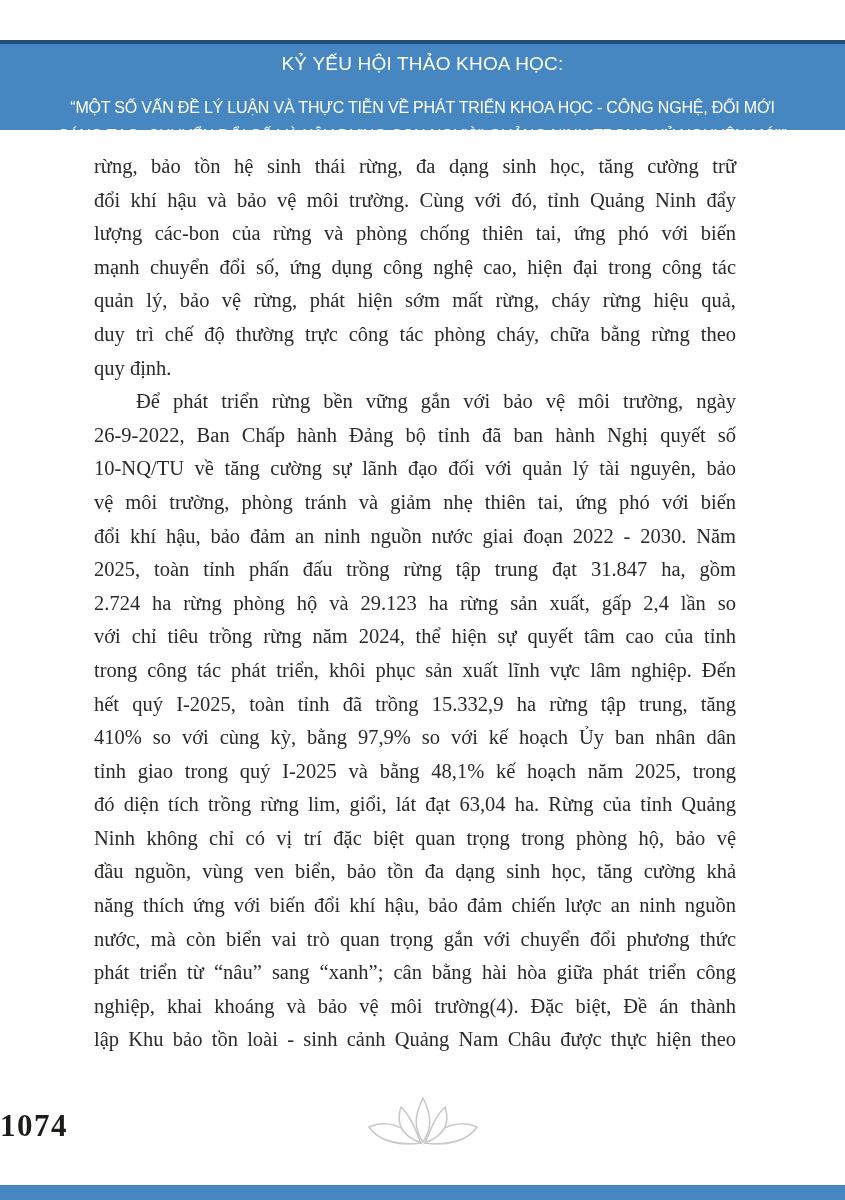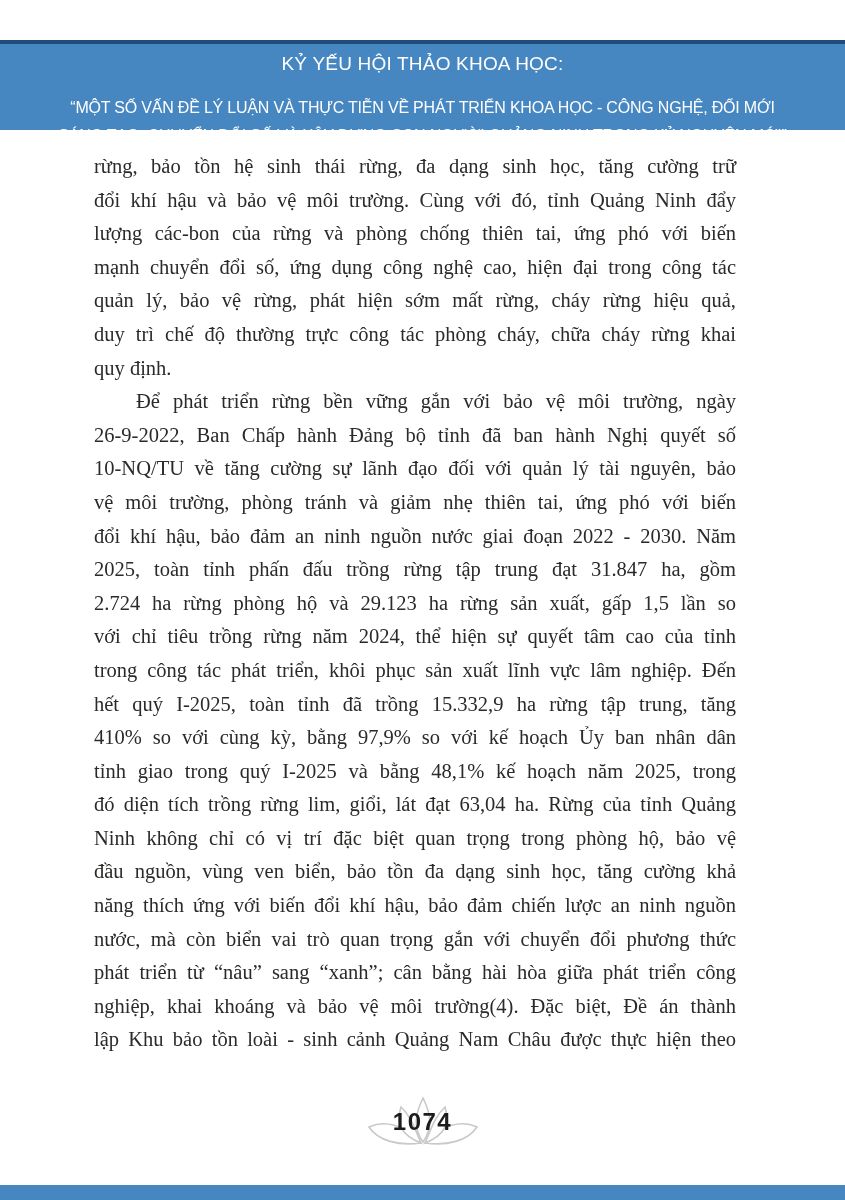--- a/index.html
+++ b/index.html
@@ -59,24 +59,23 @@
   .footer-ornament {
     position:absolute;
     left:362px; top:1096px;
     width:122px; height:54px;
   }
   .footer-ornament svg { display:block; }
   .page-number {
     position:absolute;
     left:0; right:0;
     top:1108px;
-    text-align:center;
-    font-family:Liberation Sans, sans-serif;
+    font-family:Liberation Serif, serif;
     font-weight:bold;
-    font-size:24px;
+    font-size:31px;
     letter-spacing:1.5px;
     color:var(--pagenum,#1c1c1a);
   }
 
   .bottom-band {
     position:absolute; left:0; right:0; bottom:0;
     height:15px;
     background:var(--band,#4687c1);
   }
 </style>
@@ -93,31 +92,31 @@
     </div>
   </div>
 
   <div class="body-text">
       <div class="paragraph">
         <div class="line">rừng, bảo tồn hệ sinh thái rừng, đa dạng sinh học, tăng cường trữ</div>
         <div class="line">đổi khí hậu và bảo vệ môi trường. Cùng với đó, tỉnh Quảng Ninh đẩy</div>
         <div class="line">lượng các-bon của rừng và phòng chống thiên tai, ứng phó với biến</div>
         <div class="line">mạnh chuyển đổi số, ứng dụng công nghệ cao, hiện đại trong công tác</div>
         <div class="line">quản lý, bảo vệ rừng, phát hiện sớm mất rừng, cháy rừng hiệu quả,</div>
-        <div class="line">duy trì chế độ thường trực công tác phòng cháy, chữa cháy rừng khai</div>
+        <div class="line">duy trì chế độ thường trực công tác phòng cháy, chữa bằng rừng theo</div>
         <div class="line last">quy định.</div>
       </div>
       <div class="paragraph">
         <div class="line indent">Để phát triển rừng bền vững gắn với bảo vệ môi trường, ngày</div>
         <div class="line">26-9-2022, Ban Chấp hành Đảng bộ tỉnh đã ban hành Nghị quyết số</div>
         <div class="line">10-NQ/TU về tăng cường sự lãnh đạo đối với quản lý tài nguyên, bảo</div>
         <div class="line">vệ môi trường, phòng tránh và giảm nhẹ thiên tai, ứng phó với biến</div>
         <div class="line">đổi khí hậu, bảo đảm an ninh nguồn nước giai đoạn 2022 - 2030. Năm</div>
         <div class="line">2025, toàn tỉnh phấn đấu trồng rừng tập trung đạt 31.847 ha, gồm</div>
-        <div class="line">2.724 ha rừng phòng hộ và 29.123 ha rừng sản xuất, gấp 1,5 lần so</div>
+        <div class="line">2.724 ha rừng phòng hộ và 29.123 ha rừng sản xuất, gấp 2,4 lần so</div>
         <div class="line">với chỉ tiêu trồng rừng năm 2024, thể hiện sự quyết tâm cao của tỉnh</div>
         <div class="line">trong công tác phát triển, khôi phục sản xuất lĩnh vực lâm nghiệp. Đến</div>
         <div class="line">hết quý I-2025, toàn tỉnh đã trồng 15.332,9 ha rừng tập trung, tăng</div>
         <div class="line">410% so với cùng kỳ, bằng 97,9% so với kế hoạch Ủy ban nhân dân</div>
         <div class="line">tỉnh giao trong quý I-2025 và bằng 48,1% kế hoạch năm 2025, trong</div>
         <div class="line">đó diện tích trồng rừng lim, giổi, lát đạt 63,04 ha. Rừng của tỉnh Quảng</div>
         <div class="line">Ninh không chỉ có vị trí đặc biệt quan trọng trong phòng hộ, bảo vệ</div>
         <div class="line">đầu nguồn, vùng ven biển, bảo tồn đa dạng sinh học, tăng cường khả</div>
         <div class="line">năng thích ứng với biến đổi khí hậu, bảo đảm chiến lược an ninh nguồn</div>
         <div class="line">nước, mà còn biển vai trò quan trọng gắn với chuyển đổi phương thức</div>

